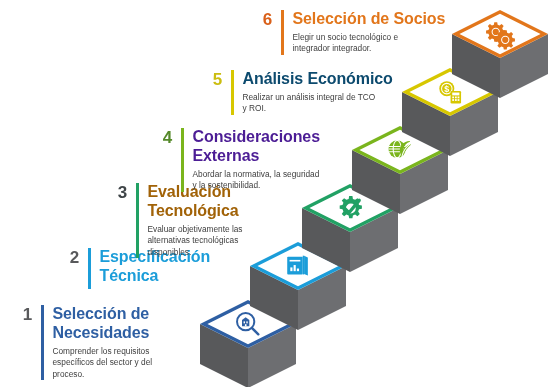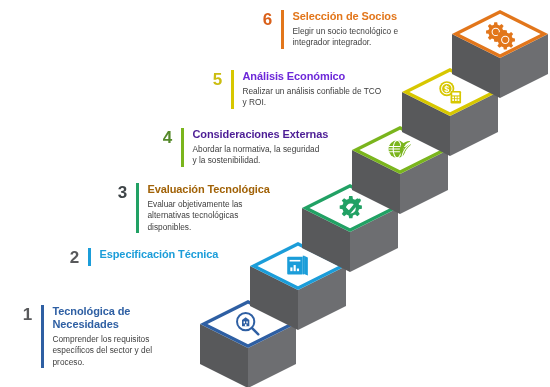--- a/index.html
+++ b/index.html
@@ -31,21 +31,21 @@
     letter-spacing:-.2px;
   }
   .rule{
     width:2.5px;
     flex:0 0 auto;
     border-radius:0;
     align-self:stretch;
   }
   .step-body{flex:1 1 auto;}
   .step-title{
-    font-size:11px;
+    font-size:16px;
     font-weight:bold;
     line-height:1.18;
     letter-spacing:-.1px;
     margin:0 0 3px 0;
     white-space:pre-line;
   }
   .step-desc{
     font-size:8.3px;
     line-height:1.38;
     color:#404040;
@@ -200,21 +200,21 @@
         <ellipse cx="20.9" cy="21.5" rx="3.2" ry="3.2" fill="#e2761b"></ellipse>
       </svg>
         </div>
       </div>
     </div>
   <div id="texts">
       <div class="step-text" style="left: 18px; top: 305px; width: 160px;">
         <div class="step-num" style="color: rgb(88, 89, 91);">1</div>
         <div class="rule" style="background: rgb(46, 95, 163);"></div>
         <div class="step-body">
-          <p class="step-title" style="color: rgb(46, 95, 163);">Tecnológica de
+          <p class="step-title" style="color: rgb(46, 95, 163);">Selección de
 Necesidades</p>
           <p class="step-desc">Comprender los requisitos
 específicos del sector y del
 proceso.</p>
         </div>
       </div>
       <div class="step-text" style="left: 65px; top: 248px; width: 175px;">
         <div class="step-num" style="color: rgb(88, 89, 91);">2</div>
         <div class="rule" style="background: rgb(27, 157, 217);"></div>
         <div class="step-body">
@@ -237,22 +237,22 @@
         <div class="step-body">
           <p class="step-title" style="color: #4c1d95;">Consideraciones Externas</p>
           <p class="step-desc">Abordar la normativa, la seguridad
 y la sostenibilidad.</p>
         </div>
       </div>
       <div class="step-text" style="left: 208px; top: 70px; width: 205px;">
         <div class="step-num" style="color: rgb(203, 189, 16);">5</div>
         <div class="rule" style="background: rgb(215, 199, 0);"></div>
         <div class="step-body">
-          <p class="step-title" style="color: #6d28d9;">Análisis Económico</p>
-          <p class="step-desc">Realizar un análisis confiable de TCO
+          <p class="step-title" style="color: #0c4a6e;">Análisis Económico</p>
+          <p class="step-desc">Realizar un análisis integral de TCO
 y ROI.</p>
         </div>
       </div>
       <div class="step-text" style="left: 258px; top: 10px; width: 190px;">
         <div class="step-num" style="color: rgb(217, 96, 26);">6</div>
         <div class="rule" style="background: rgb(226, 118, 27);"></div>
         <div class="step-body">
           <p class="step-title" style="color: rgb(226, 118, 27);">Selección de Socios</p>
           <p class="step-desc">Elegir un socio tecnológico e
 integrador integrador.</p>

